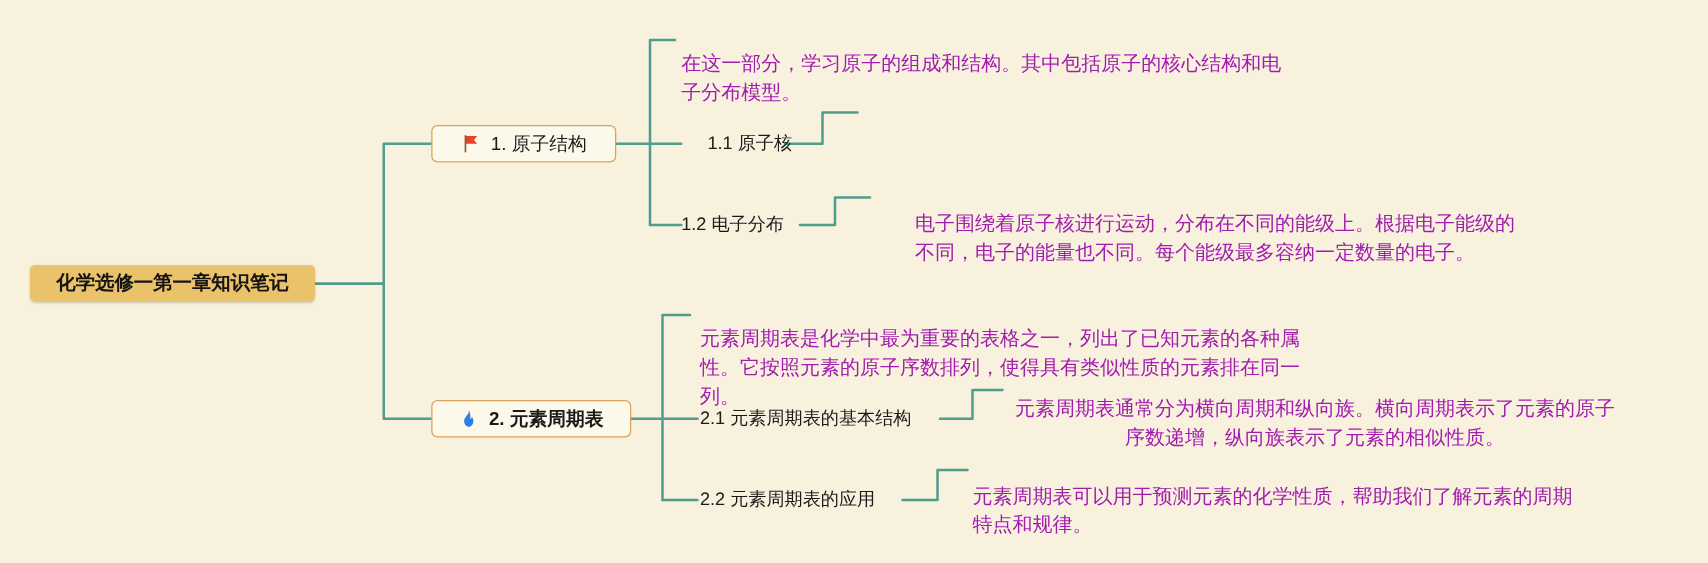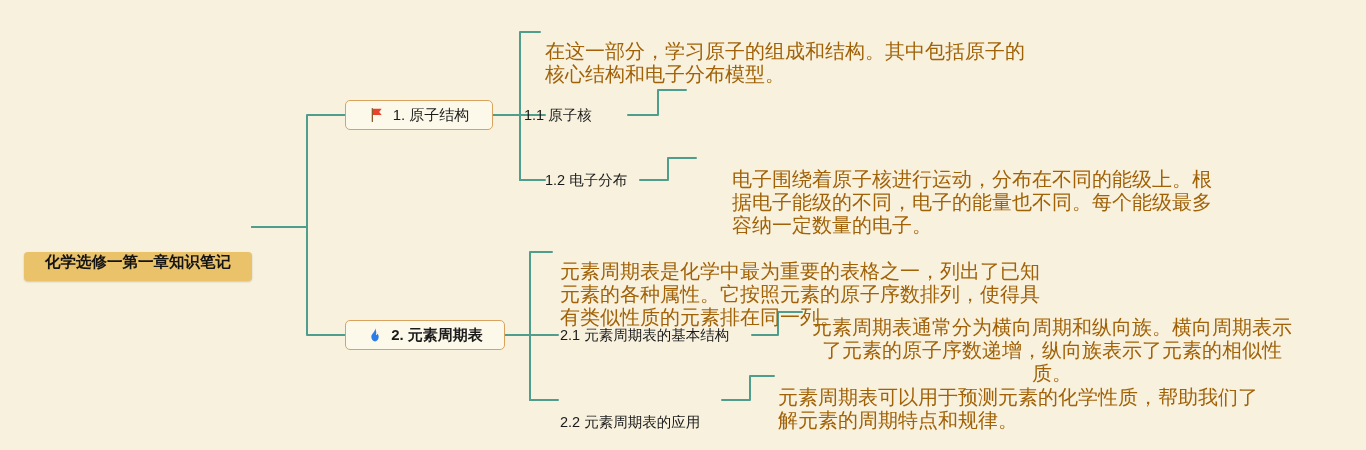--- a/index.html
+++ b/index.html
@@ -19,30 +19,29 @@
   #wires { position: absolute; left: 0; top: 0; pointer-events: none; }
   #wires path {
     fill: none;
     stroke: var(--connector, #4f9d8d);
     stroke-width: 2;
     stroke-linecap: round;
     stroke-linejoin: round;
   }
   .abs { position: absolute; }
   .root-node {
-    display: flex; justify-content: center;
+    display: flex; align-items: center; justify-content: center;
     background: var(--root-fill, #e9c26a);
     border-radius: 4px;
     font-weight: bold;
     font-size: 15.5px;
     color: #141414;
     box-shadow: 0 1px 2px rgba(0,0,0,.18);
     cursor: pointer;
     white-space: nowrap;
-    margin-top: 40px;
   }
   .topic-node {
     display: flex; align-items: center; justify-content: center; gap: 8px;
     background: var(--topic-fill, #fdf9ea);
     border: 1.6px solid var(--topic-border, #d9a35f);
     border-radius: 5px;
     font-size: 15px;
     color: #1a1a1a;
     cursor: pointer;
     white-space: nowrap;
@@ -53,23 +52,23 @@
   .flag-pole  { fill: #8a5a2a; }
   .flame-fill { fill: var(--flame, #2b7de9); }
   .sub-label {
     font-size: 14.5px;
     line-height: 18px;
     color: #1a1a1a;
     white-space: nowrap;
     cursor: pointer;
   }
   .note {
-    font-size: 20px;
+    font-size: 16px;
     line-height: 23px;
-    color: #a16207;
+    color: #a21caf;
     cursor: pointer;
   }
 </style>
 </head>
 <body>
 
 <div id="canvas">
 
   <svg id="wires" width="1366" height="450" viewBox="0 0 1366 450" aria-hidden="true">
     <path d="M252 227 H307 V115 H345"></path>
@@ -97,35 +96,35 @@
       <svg viewBox="0 0 16 16" aria-hidden="true">
         <path class="flag-fill" d="M3.6 1.8h9.1l-2.5 3.1 2.5 3.1H3.6z"></path>
         <rect class="flag-pole" x="2.7" y="1" width="1.3" height="14" rx="0.6"></rect>
       </svg>
     </span>
     <span>1. 原子结构</span>
   </div>
 
   <div class="abs note" style="left:545px; top:40px; width:482px;">在这一部分，学习原子的组成和结构。其中包括原子的核心结构和电子分布模型。</div>
 
-  <div class="abs sub-label" style="left:524px; top:106px;text-align:right;">1.1 原子核</div>
+  <div class="abs sub-label" style="left:566px; top:106px;text-align:right;">1.1 原子核</div>
 
   <div class="abs sub-label" style="left:545px; top:171px;">1.2 电子分布</div>
   <div class="abs note" style="left:732px; top:168px; width:494px;">电子围绕着原子核进行运动，分布在不同的能级上。根据电子能级的不同，电子的能量也不同。每个能级最多容纳一定数量的电子。</div>
 
   <div class="abs topic-node" style="left:345px; top:320px; width:160px; height:30px;font-weight:bold;">
     <span class="icon">
       <svg viewBox="0 0 16 16" aria-hidden="true">
         <path class="flame-fill" d="M8 1.2c.3 1.9-.5 3-1.5 4.2-1 1.2-2.2 2.5-2.2 4.4C4.3 12.4 6 14.4 8 14.4s3.7-1.9 3.7-4.6c0-1.3-.5-2.4-1.2-3.4-.2 1-.8 1.6-1.5 1.7.6-1.9.3-4.6-1-6.9z"></path>
       </svg>
     </span>
     <span>2. 元素周期表</span>
   </div>
 
   <div class="abs note" style="left:560px; top:260px; width:494px;">元素周期表是化学中最为重要的表格之一，列出了已知元素的各种属性。它按照元素的原子序数排列，使得具有类似性质的元素排在同一列。</div>
 
   <div class="abs sub-label" style="left:560px; top:326px;">2.1 元素周期表的基本结构</div>
   <div class="abs note" style="left:805px; top:316px; width:494px;text-align:center;">元素周期表通常分为横向周期和纵向族。横向周期表示了元素的原子序数递增，纵向族表示了元素的相似性质。</div>
 
-  <div class="abs sub-label" style="left:560px; top:413px;">2.2 元素周期表的应用</div>
+  <div class="abs sub-label" style="left:560px; top:391px;">2.2 元素周期表的应用</div>
   <div class="abs note" style="left:778px; top:386px; width:482px;">元素周期表可以用于预测元素的化学性质，帮助我们了解元素的周期特点和规律。</div>
 
 </div>
 
 </body></html>

